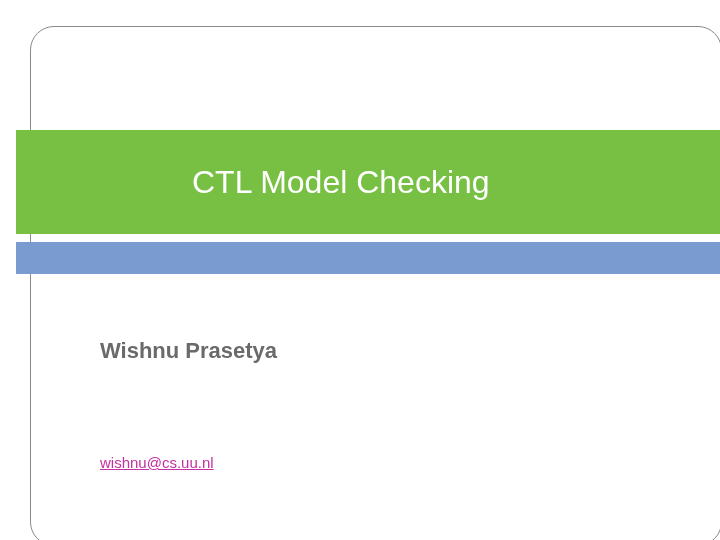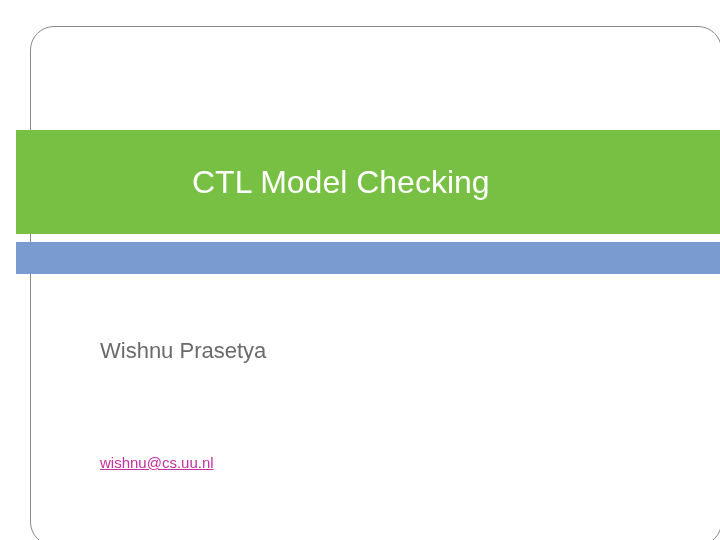--- a/index.html
+++ b/index.html
@@ -50,21 +50,21 @@
     }
     .content-area {
       position: absolute;
       top: 290px;
       left: 52px;
       right: 52px;
     }
     .author-name {
       color: #6a6a6a;
       font-size: 22px;
-      font-weight: 400;
+      font-weight: 700;
       margin-bottom: 58px;
     }
     .email-link {
       color: #c62fa0;
       font-size: 15px;
       text-decoration: underline;
       margin-bottom: 4px;
     }
     .website-url {
       color: #c62fa0;

